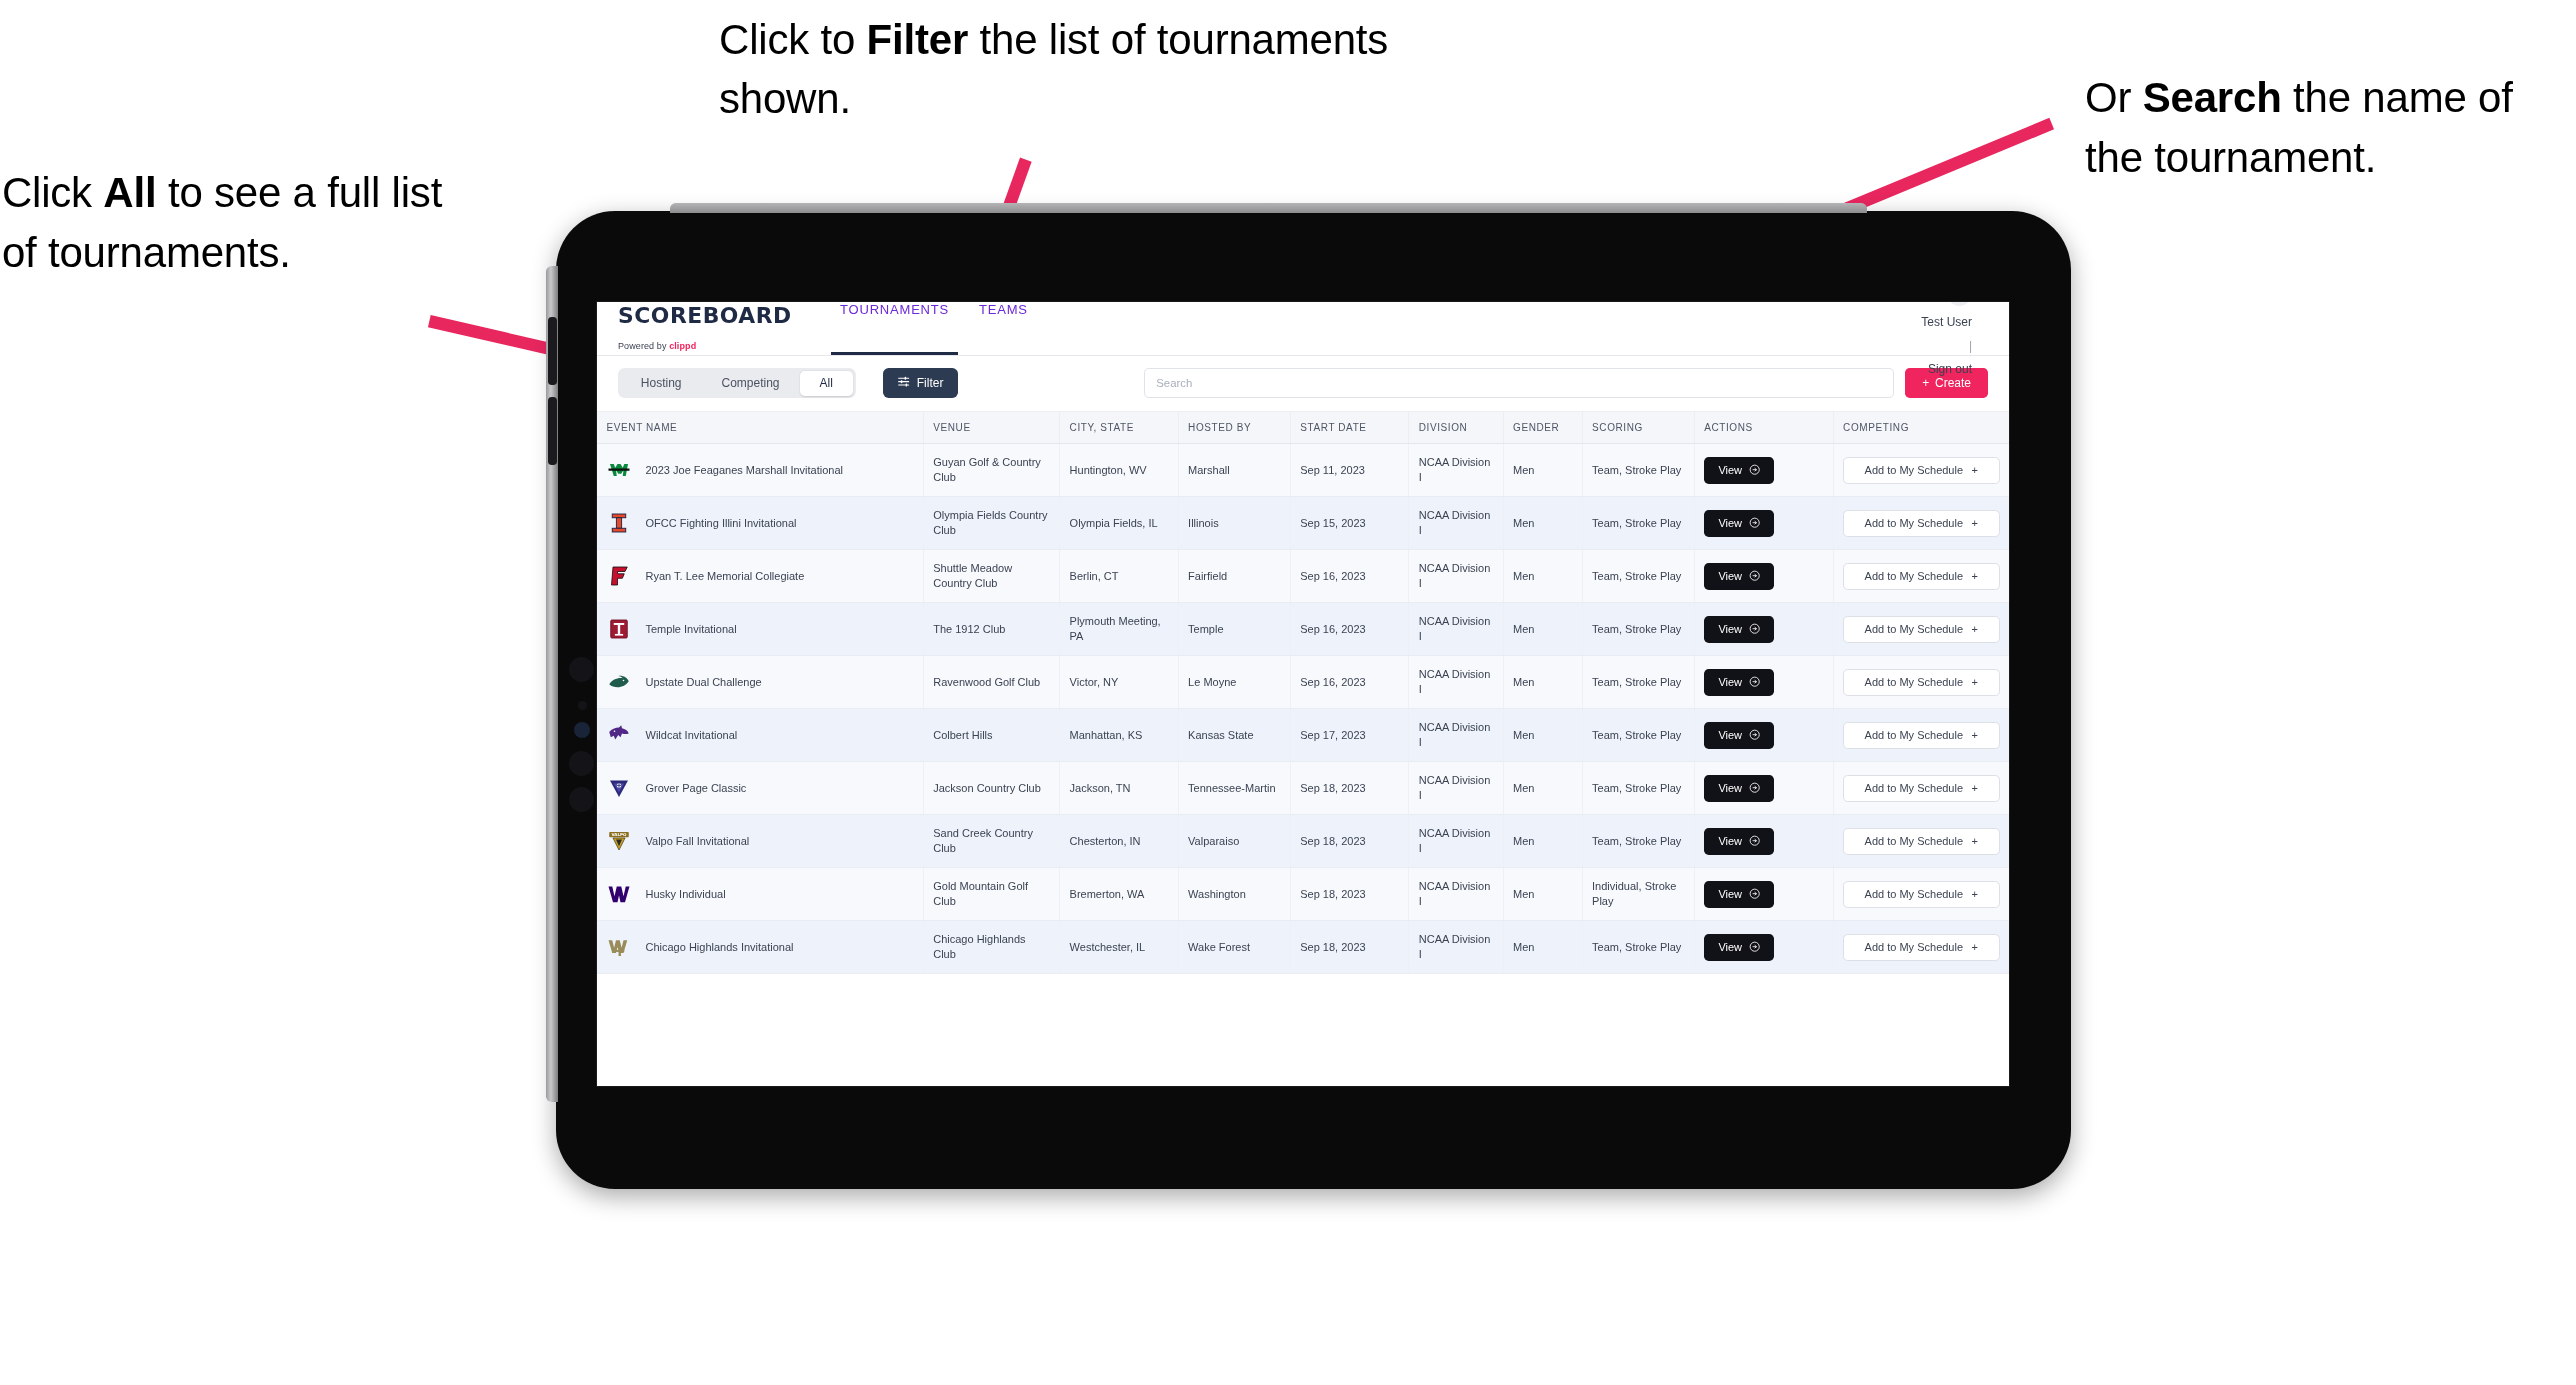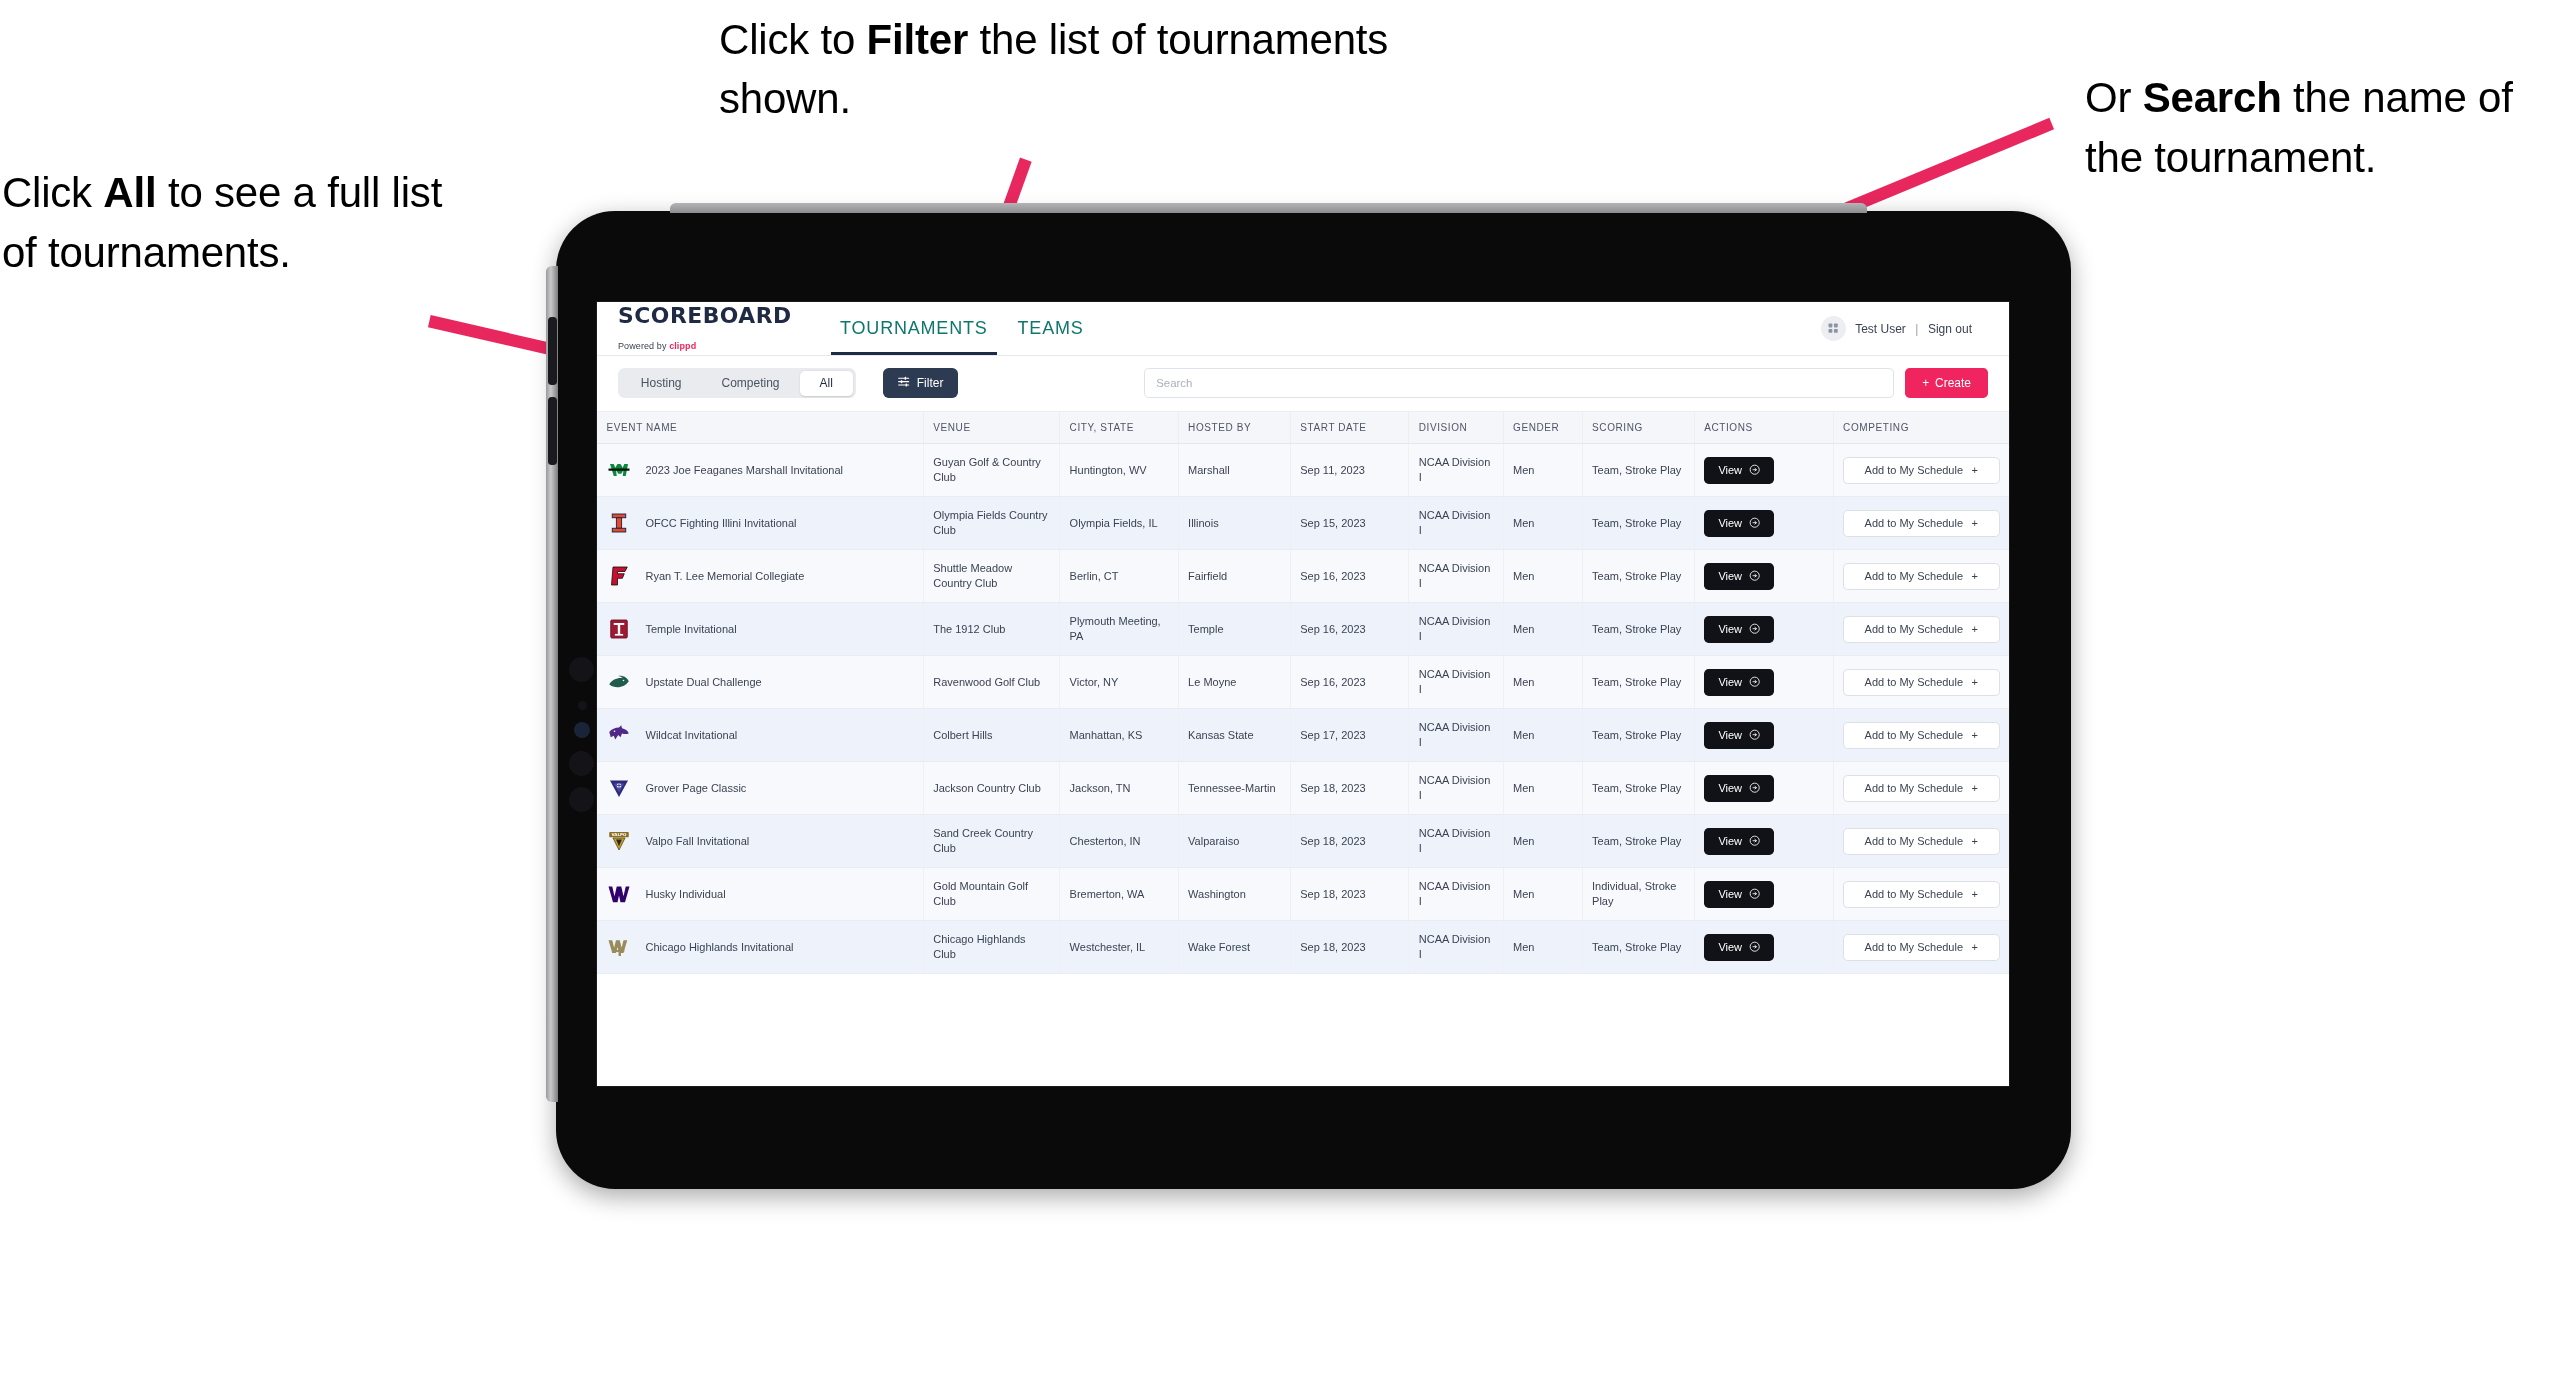--- a/index.html
+++ b/index.html
@@ -69,28 +69,28 @@
   .brand{display:flex;flex-direction:column;justify-content:center;margin-right:40px;}
   .brand-main{
     font-family:"DejaVu Sans", sans-serif;
     font-weight:700;font-size:21px;letter-spacing:0.5px;color:#1f2a44;line-height:1;
     transform:scaleX(1.04);transform-origin:left center;
   }
   .brand-sub{font-size:9px;color:#3b4252;margin-top:14px;letter-spacing:0.1px;}
   .brand-sub .clippd{color:#f0245e;font-weight:700;}
   .nav{display:flex;align-items:flex-end;height:100%;}
   .nav-tab{
-    font-size:18px;letter-spacing:0.8px;color:#0f766e;
-    padding:0 15px;height:100%;display:flex;align-items:center;
+    font-size:13px;letter-spacing:0.8px;color:#6d28d9;
+    padding:0 15px;height:100%;display:flex;align-items:flex-start;
     position:relative;cursor:pointer;
   }
   .nav-tab.active:after{
     content:"";position:absolute;left:5.7px;right:5.7px;bottom:0;height:2.8px;background:#1f2a44;
   }
-  .header-right{margin-left:auto;display:flex;align-items:center;gap:9.5px;}
+  .header-right{margin-left:auto;display:flex;align-items:flex-end;gap:9.5px;flex-direction:column;}
   .avatar{
     width:25px;height:25px;border-radius:50%;background:#eceef2;
     display:flex;align-items:center;justify-content:center;color:#7b8498;font-size:11.4px;
   }
   .user-text{font-size:12px;color:#3a4252;}
   .divider-pipe{color:#9aa2b1;font-size:12px;}
   .signout{font-size:12px;color:#3a4252;cursor:pointer;}
 
   
   .toolbar{

